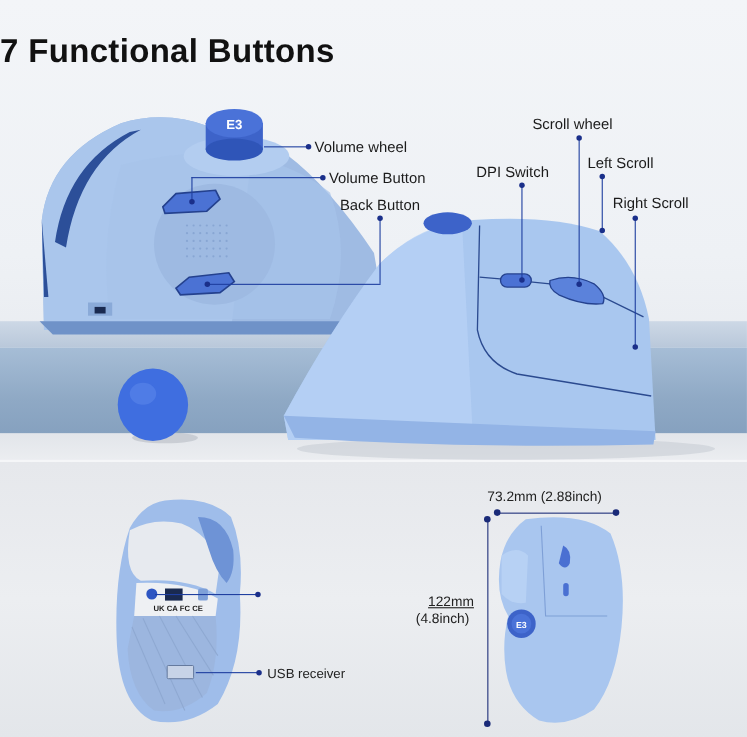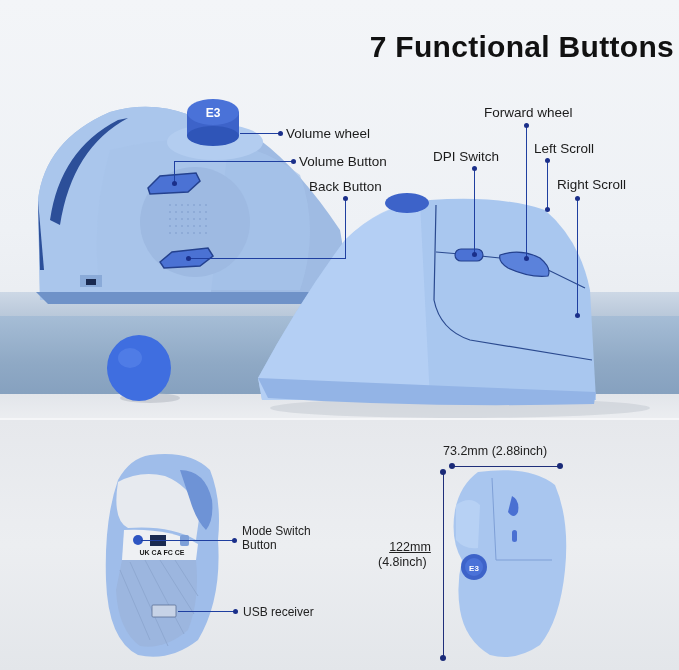--- a/index.html
+++ b/index.html
@@ -12,21 +12,21 @@
   .shelf-back { position: absolute; left: 0; top: 292px; width: 679px; height: 24px;
     background: linear-gradient(180deg, #cdd8e6 0%, #b9c8da 100%); }
   .shelf-face { position: absolute; left: 0; top: 316px; width: 679px; height: 78px;
     background: linear-gradient(180deg, #a6bdd6 0%, #8fa9c5 60%, #86a1bf 100%); }
   .floor { position: absolute; left: 0; top: 394px; width: 679px; height: 26px;
     background: linear-gradient(180deg, #e2e5ea 0%, #eceef1 100%); }
   .divider { position: absolute; left: 0; top: 418px; width: 679px; height: 2px; background: #f5f6f8; }
   .bottom-bg { position: absolute; left: 0; top: 420px; width: 679px; height: 250px;
     background: linear-gradient(180deg, #e6e8ec 0%, #eceef1 50%, #e3e6ea 100%); }
 
-  .title { position: absolute; left: 0; top: 30px; width: 674px; text-align: right;
+  .title { position: absolute; left: 0; top: 30px; width: 674px; text-align: left;
     font-size: 30px; font-weight: 700; color: #111; letter-spacing: 0.3px; }
 
   .label { position: absolute; font-size: 13.5px; color: #1b1b1b; white-space: nowrap; line-height: 15px; }
   .label.small { font-size: 12px; color: #222; }
   .line { position: absolute; background: #1f3fa0; }
   .dot { position: absolute; width: 5px; height: 5px; border-radius: 50%; background: #1a2f8a; }
   .dim-line { position: absolute; background: #1f2f7a; }
   .dim-dot { position: absolute; width: 6px; height: 6px; border-radius: 50%; background: #1a2a78; }
   svg { position: absolute; overflow: visible; }
 </style>
@@ -141,21 +141,21 @@
   <div class="line" style="left:174px;top:161px;width:1px;height:22px;"></div>
   <div class="dot" style="left:291px;top:159px;"></div>
   <div class="dot" style="left:172px;top:181px;"></div>
 
   <div class="label" style="left:309px;top:179px;">Back Button</div>
   <div class="line" style="left:345px;top:198px;width:1px;height:60px;"></div>
   <div class="line" style="left:188px;top:258px;width:158px;height:1px;"></div>
   <div class="dot" style="left:343px;top:196px;"></div>
   <div class="dot" style="left:186px;top:256px;"></div>
 
-  <div class="label" style="left:484px;top:105px;">Forward wheel</div>
+  <div class="label" style="left:484px;top:105px;">Scroll wheel</div>
   <div class="line" style="left:526px;top:125px;width:1px;height:133px;"></div>
   <div class="dot" style="left:524px;top:123px;"></div>
   <div class="dot" style="left:524px;top:256px;"></div>
 
   <div class="label" style="left:433px;top:149px;">DPI Switch</div>
   <div class="line" style="left:474px;top:168px;width:1px;height:87px;"></div>
   <div class="dot" style="left:472px;top:166px;"></div>
   <div class="dot" style="left:472px;top:252px;"></div>
 
   <div class="label" style="left:534px;top:141px;">Left Scroll</div>
@@ -181,24 +181,20 @@
       <line x1="175" y1="560" x2="198" y2="596"></line>
     </g>
     <path d="M180 470 Q205 470 212 500 Q214 520 206 530 Q196 520 190 500 Z" fill="#6e93d6"></path>
     <ellipse cx="138" cy="540" rx="5" ry="5" fill="#2d55c2"></ellipse>
     <rect x="150" y="535" width="16" height="11" fill="#1a2a50"></rect>
     <rect x="180" y="535" width="9" height="11" rx="2" fill="#7ea0d8"></rect>
     <text x="162" y="555" text-anchor="middle" font-family="Liberation Sans, sans-serif" font-size="7" font-weight="700" fill="#1a1a1a">UK CA FC CE</text>
     <rect x="152" y="605" width="24" height="12" rx="1" fill="#c7d3e7" stroke="#5a6f94" stroke-width="0.8"></rect>
   </svg>
 
-  <div class="label small" style="left:242px;top:524px;line-height:14px;">
-    <div>Mode Switch</div>
-    <div>Button</div>
-  </div>
   <div class="line" style="left:141px;top:540px;width:94px;height:1px;"></div>
   <div class="dot" style="left:232px;top:538px;"></div>
 
   <div class="label small" style="left:243px;top:605px;">USB receiver</div>
   <div class="line" style="left:178px;top:611px;width:58px;height:1px;"></div>
   <div class="dot" style="left:233px;top:609px;"></div>
 
   <svg width="679" height="670" style="left:0;top:0;">
     <path d="M478 472 Q530 465 555 485 Q570 520 565 570 Q560 620 540 645 Q515 662 490 655 Q465 640 460 610 Q456 585 462 560 Q450 540 455 510 Q460 485 478 472 Z" fill="#a9c6ef"></path>
     <path d="M456 505 Q470 495 480 505 L478 548 Q465 550 456 540 Z" fill="#b7d1f4"></path>

